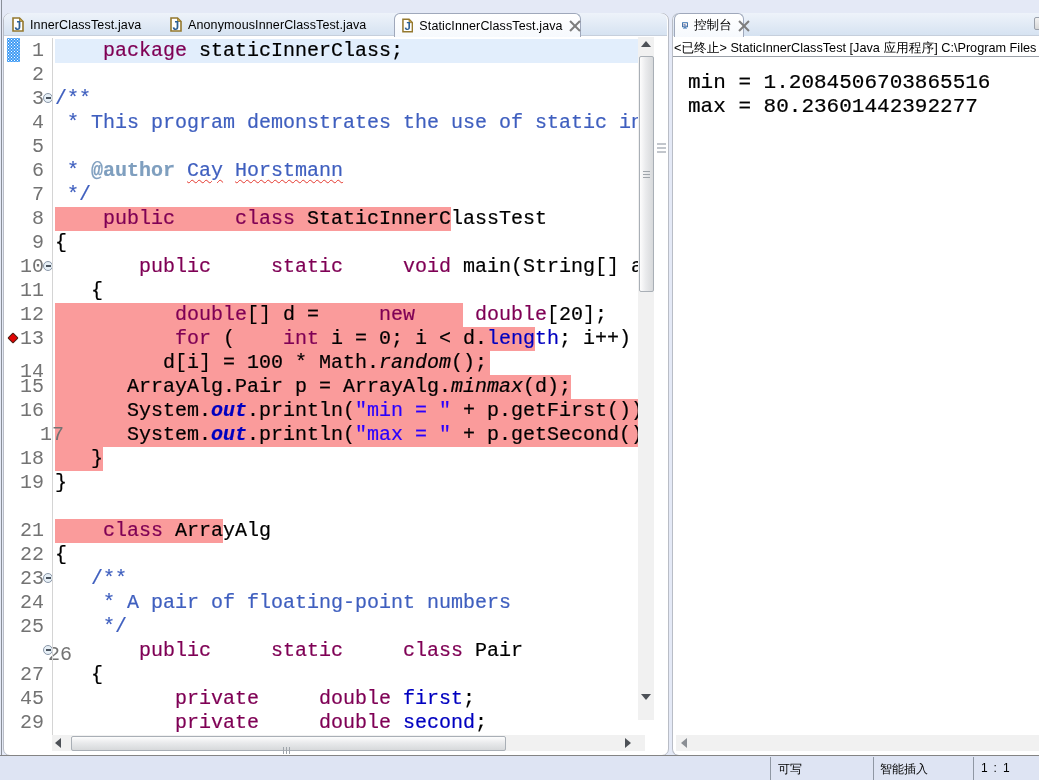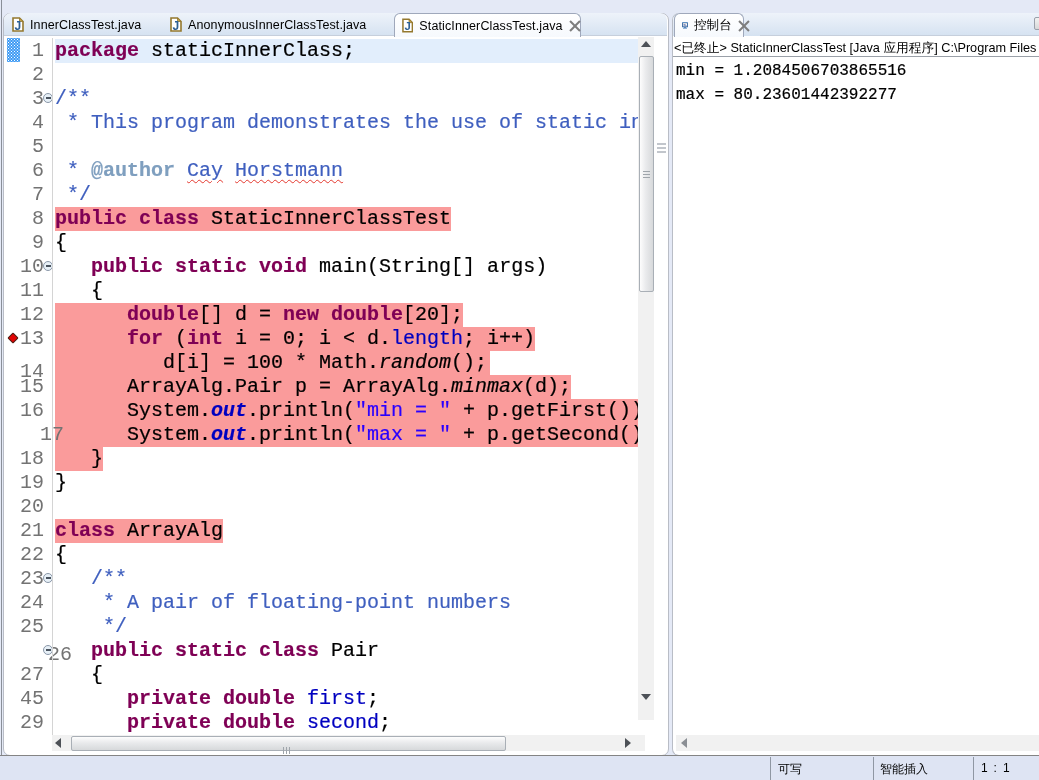--- a/index.html
+++ b/index.html
@@ -22,21 +22,21 @@
 .tab .jicon{margin:0 6px 0 7px;}
 .closex{margin-left:6px;display:inline-block;width:12px;height:12px;position:relative;}
 .closex:before,.closex:after{content:"";position:absolute;left:-1px;top:5px;width:14px;height:2px;background:#7d7d7d;}
 .closex:before{transform:rotate(45deg);}
 .closex:after{transform:rotate(-45deg);}
 
 #cliparea{left:4px;top:37px;width:634px;height:698px;background:#fff;overflow:hidden;}
 .crow{position:absolute;left:0;height:24px;width:634px;}
 pre.code{position:absolute;margin:0;font-family:"Liberation Mono",monospace;
  font-size:20px;line-height:24px;left:51px;top:0;-webkit-text-stroke:0.2px;}
-.k{color:#7f0055;font-weight:bold;}
+.k{color:#7f0055;font-weight:normal;margin-left:48px;}
 .s{color:#2a00ff;}
 .c{color:#3f5fbf;}
 .t{color:#7f9fbf;font-weight:bold;}
 .f{color:#0000c0;}
 .fo{color:#0000c0;font-weight:bold;font-style:italic;}
 .im{font-style:italic;}
 .sp{text-decoration:underline wavy #e4392f 1px;text-underline-offset:3px;}
 .hl{position:absolute;top:0;height:24px;background:#fa9b9b;left:51px;}
 .lnum{position:absolute;font-family:"Liberation Mono",monospace;font-size:20px;
  line-height:24px;color:#737373;text-align:right;width:40px;left:0;}
@@ -46,22 +46,22 @@
 
 .sbtrack{background:#f1f1f1;}
 .vthumb{position:absolute;background:linear-gradient(90deg,#fdfdfd,#e9eaec 45%,#d7d9db);
  border:1px solid #a9afb6;border-radius:2px;}
 .hthumb{position:absolute;background:linear-gradient(#fdfdfd,#e9eaec 45%,#d7d9db);
  border:1px solid #a9afb6;border-radius:2px;}
 .grip3 i{display:block;height:1px;background:#9fa5ab;margin:2px 0;}
 .arr{position:absolute;width:0;height:0;}
 
 #contitle{font-size:12.7px;color:#000;white-space:nowrap;overflow:hidden;}
-pre.cons{position:absolute;margin:0;font-family:"Liberation Mono",monospace;
- font-size:16px;line-height:24px;color:#000;-webkit-text-stroke:0.2px;}
+pre.cons{position:absolute;margin:12px;font-family:"Liberation Mono",monospace;
+ font-size:21px;line-height:24px;color:#000;-webkit-text-stroke:0.2px;}
 
 #statusbar{left:0;top:755px;width:1039px;height:25px;background:#dee4f3;
  border-top:1px solid #848484;box-sizing:border-box;font-size:12px;color:#000;}
 .ssep{position:absolute;top:1px;bottom:0;width:1px;background:#8f97a3;}
 </style>
 </head>
 <body>
 
 <div class="abs" style="left:1px;top:0;width:1px;height:755px;background:#8a8f98;"></div>
 <div class="abs" id="edpanel"></div>
@@ -174,23 +174,20 @@
       <div class="lnum" style="top:0;padding-left:20px;">17</div>
     </div>
 <div class="crow" style="top:410px;">
       <div class="hl" style="width:48px;"></div>
       <pre class="code">   }</pre>
       <div class="lnum" style="top:0;">18</div>
     </div>
 <div class="crow" style="top:434px;">
       <pre class="code">}</pre>
       <div class="lnum" style="top:0;">19</div>
-    </div>
-<div class="crow" style="top:458px;">
-      <div class="lnum" style="top:0;">20</div>
     </div>
 <div class="crow" style="top:482px;">
       <div class="hl" style="width:168px;"></div>
       <pre class="code"><span class="k">class</span> ArrayAlg</pre>
       <div class="lnum" style="top:0;">21</div>
     </div>
 <div class="crow" style="top:506px;">
       <pre class="code">{</pre>
       <div class="lnum" style="top:0;">22</div>
     </div>

